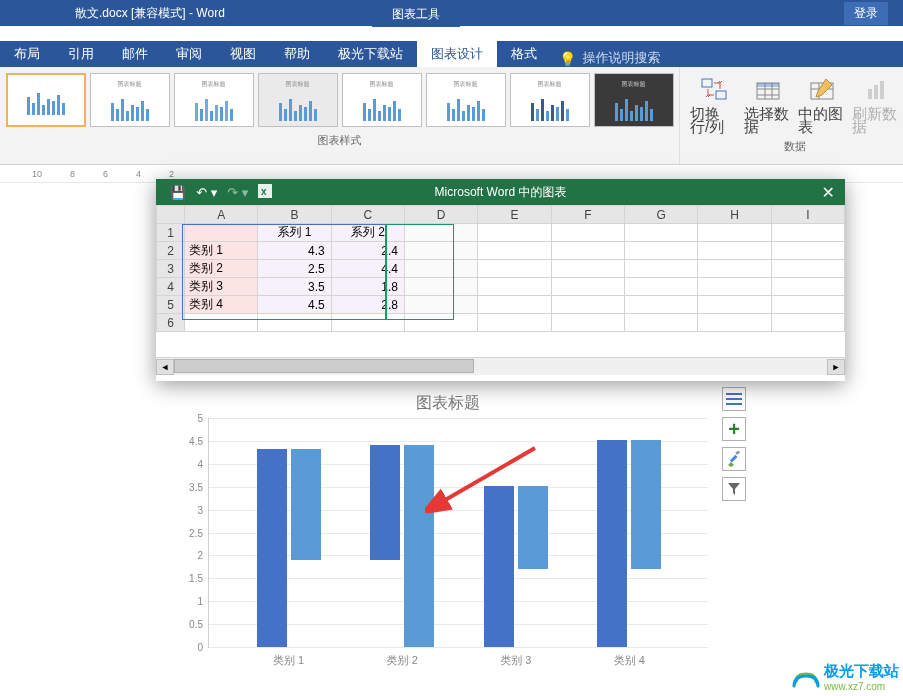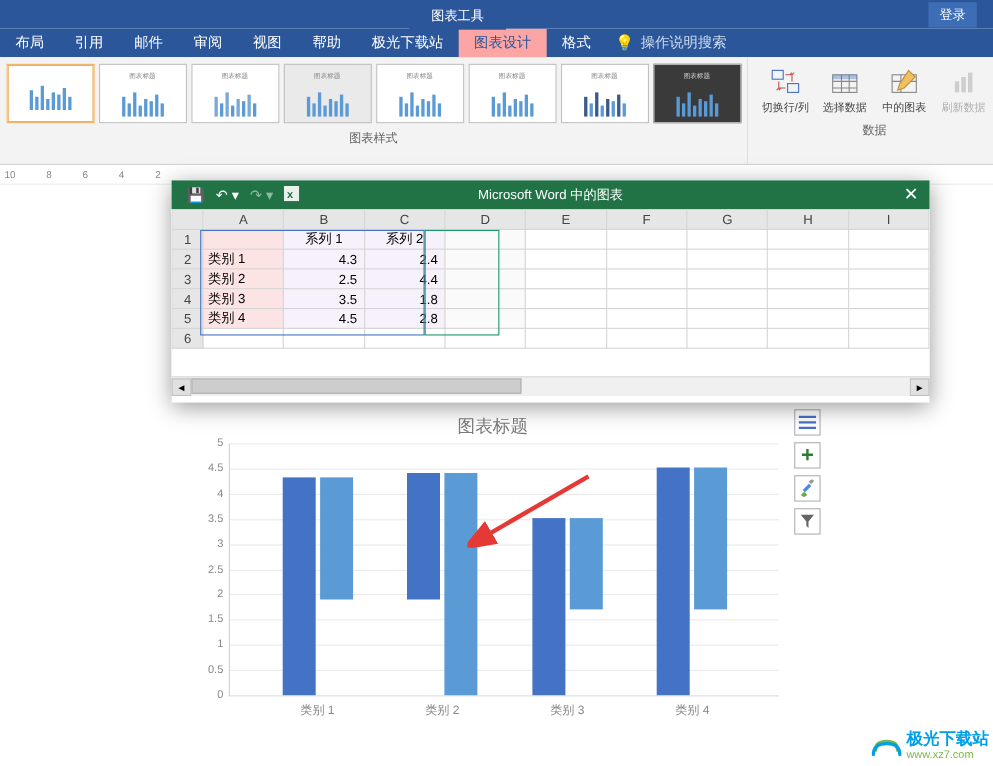--- a/index.html
+++ b/index.html
@@ -3,46 +3,46 @@
 <meta charset="utf-8">
 <style>
 * { margin: 0; padding: 0; box-sizing: border-box; font-family: "Microsoft YaHei", sans-serif; }
 body { width: 903px; height: 696px; background: #fff; overflow: hidden; position: relative; }
 
 .titlebar { height: 26px; background: #2b579a; color: #fff; display: flex; align-items: center; font-size: 12px; position: relative; }
 .titlebar .title { position: absolute; left: 75px; }
 .titlebar .tools-tab { position: absolute; left: 372px; top: 0; background: #2b579a; padding: 6px 20px 4px; font-size: 12px; }
 .titlebar .login { position: absolute; right: 15px; background: #3d6db5; padding: 3px 10px; font-size: 12px; }
 
-.ribbon-tabs { height: 26px; background: #2b579a; display: flex; align-items: center; padding-left: 0; }
+.ribbon-tabs { height: 26px; background: #2b579a; display: flex; align-items: flex-end; padding-left: 0; margin-top: 15px; }
 .ribbon-tabs .tab { color: #fff; padding: 0 14px; font-size: 13px; cursor: pointer; height: 26px; display: flex; align-items: center; }
-.ribbon-tabs .tab.active { background: #fca5a5; color: #2b579a; }
+.ribbon-tabs .tab.active { background: #ffffff; color: #2b579a; }
 .ribbon-tabs .bulb { color: #fff; margin-left: 8px; font-size: 14px; }
 .ribbon-tabs .tell { color: #d0dcf0; font-size: 13px; margin-left: 6px; }
 
 .ribbon-content { height: 98px; background: #f3f3f3; border-bottom: 1px solid #d4d4d4; display: flex; }
 .styles-group { display: flex; flex-direction: column; align-items: center; padding: 6px 8px 2px; border-right: 1px solid #e0e0e0; width: 680px; }
 .styles-row { display: flex; gap: 4px; }
 .style-thumb { width: 80px; height: 54px; border: 1px solid #c0c0c0; background: #fff; cursor: pointer; position: relative; display: flex; flex-direction: column; align-items: center; justify-content: center; }
 .style-thumb.sel { border: 1px solid #f0b060; box-shadow: inset 0 0 0 1px #f0b060; }
 .style-thumb .mini-title { font-size: 6px; color: #888; margin-bottom: 2px; }
 .style-thumb .bars { display: flex; gap: 2px; align-items: flex-end; justify-content: center; height: 30px; }
 .style-thumb .bars span { width: 3px; background: #5b9bd5; }
 .style-thumb.dark { background: #3a3a3a; }
 .style-thumb.dark .bars span { background: #5b9bd5; }
 .group-label { font-size: 11px; color: #666; margin-top: 6px; }
 
 .data-group { display: flex; flex-direction: column; align-items: center; padding: 6px 10px 2px; }
 .data-buttons { display: flex; gap: 6px; }
 .data-btn { display: flex; flex-direction: column; align-items: center; width: 48px; cursor: pointer; }
 .data-btn .icon { width: 32px; height: 32px; display: flex; align-items: center; justify-content: center; font-size: 20px; }
-.data-btn .lbl { font-size: 10px; color: #444; text-align: left; line-height: 13px; margin-top: 2px; }
+.data-btn .lbl { font-size: 15px; color: #444; text-align: left; line-height: 13px; margin-top: 2px; }
 .data-btn.disabled { opacity: 0.4; }
 
-.ruler { height: 18px; background: #fff; border-bottom: 1px solid #e8e8e8; display: flex; align-items: center; padding-left: 4px; font-size: 9px; color: #888; gap: 28px; }
+.ruler { height: 18px; background: #fff; border-bottom: 1px solid #e8e8e8; display: flex; align-items: center; padding-left: 32px; font-size: 9px; color: #888; gap: 28px; }
 
 .doc-area { position: relative; background: #fff; height: 528px; }
 
 .excel-window { position: absolute; left: 156px; top: -4px; width: 689px; height: 202px; background: #fff; box-shadow: 0 4px 20px rgba(0,0,0,0.4); z-index: 100; }
 .excel-title { height: 26px; background: #217346; color: #fff; display: flex; align-items: center; position: relative; }
 .excel-title .qat { display: flex; gap: 10px; margin-left: 14px; align-items: center; }
 .excel-title .qat span { font-size: 13px; cursor: pointer; }
 .excel-title .etitle { position: absolute; left: 50%; transform: translateX(-50%); font-size: 12px; }
 .excel-title .close { position: absolute; right: 10px; font-size: 16px; cursor: pointer; }
 
@@ -86,20 +86,21 @@
 
 .watermark { position: absolute; right: 4px; bottom: 4px; display: flex; align-items: center; gap: 4px; font-size: 13px; z-index: 200; }
 .watermark .logo { width: 28px; height: 22px; }
 .watermark .cn { color: #009fe8; font-weight: bold; font-size: 15px; }
 .watermark .url { color: #76b943; font-size: 10px; }
 </style>
 </head>
 <body>
 
 <div class="titlebar">
+  <span class="title">散文.docx [兼容模式] - Word</span>
   <span class="tools-tab">图表工具</span>
   <span class="login">登录</span>
 </div>
 
 <div class="ribbon-tabs">
   <span class="tab">布局</span>
   <span class="tab">引用</span>
   <span class="tab">邮件</span>
   <span class="tab">审阅</span>
   <span class="tab">视图</span>

